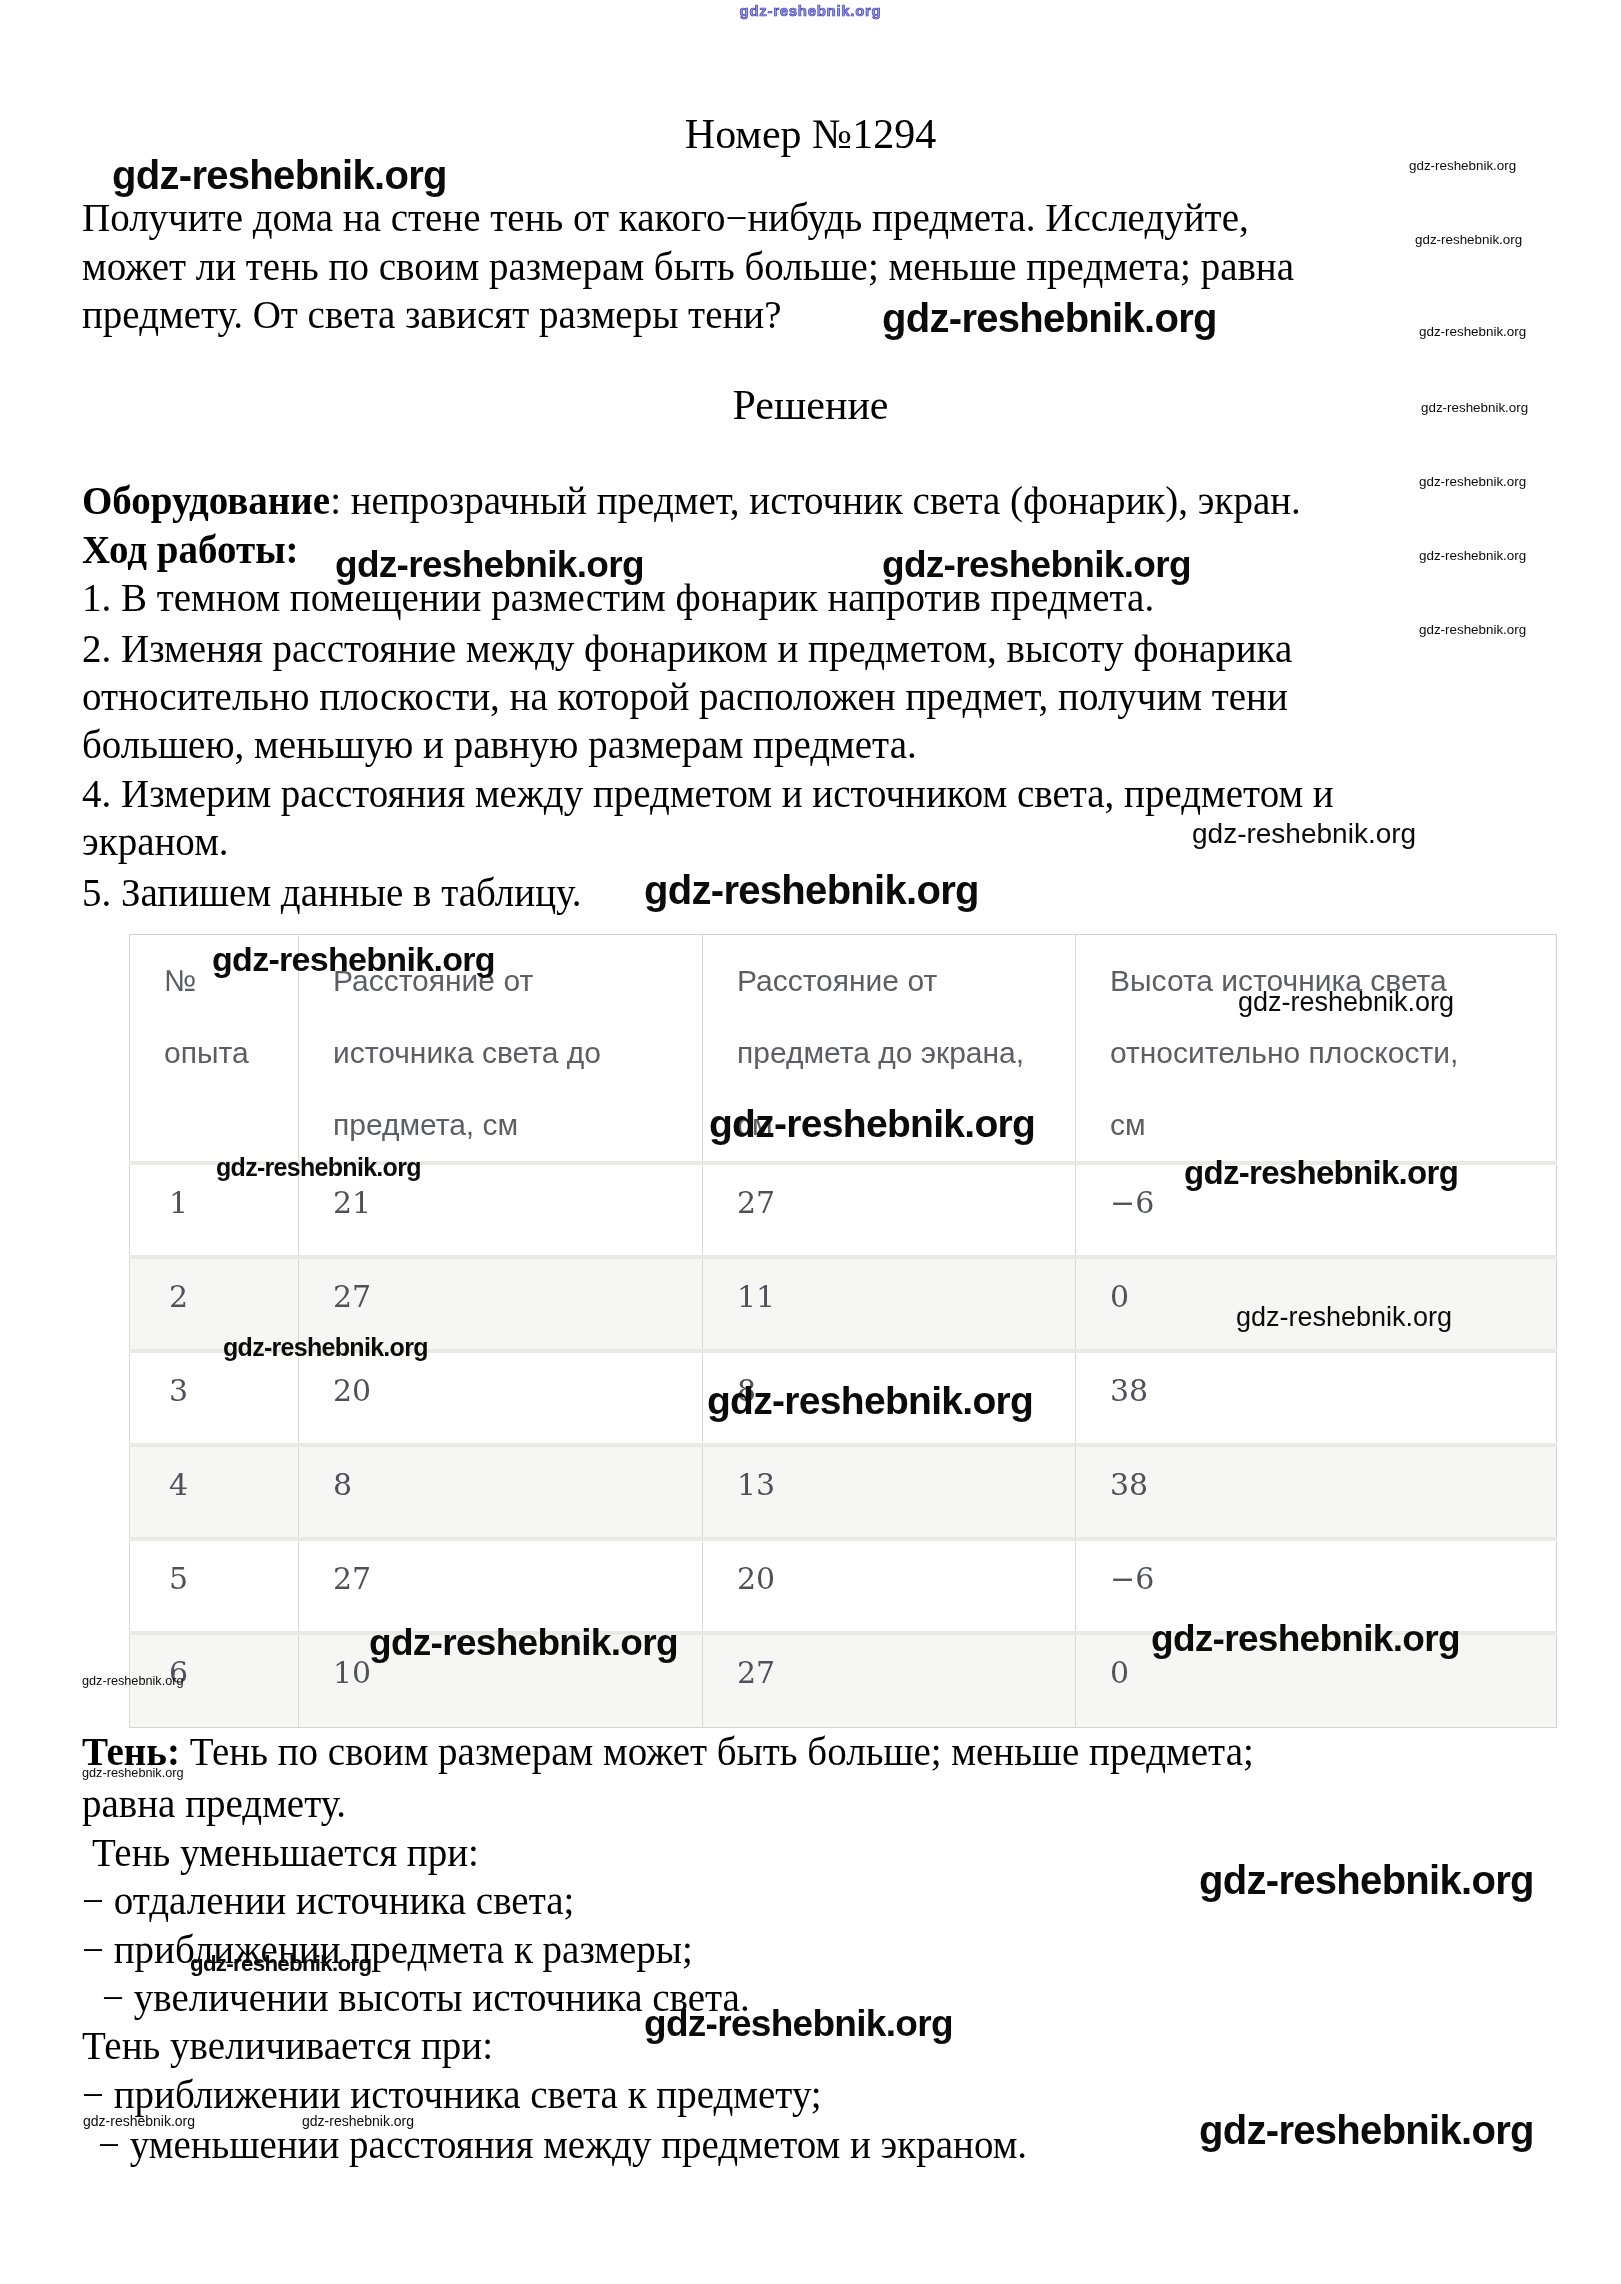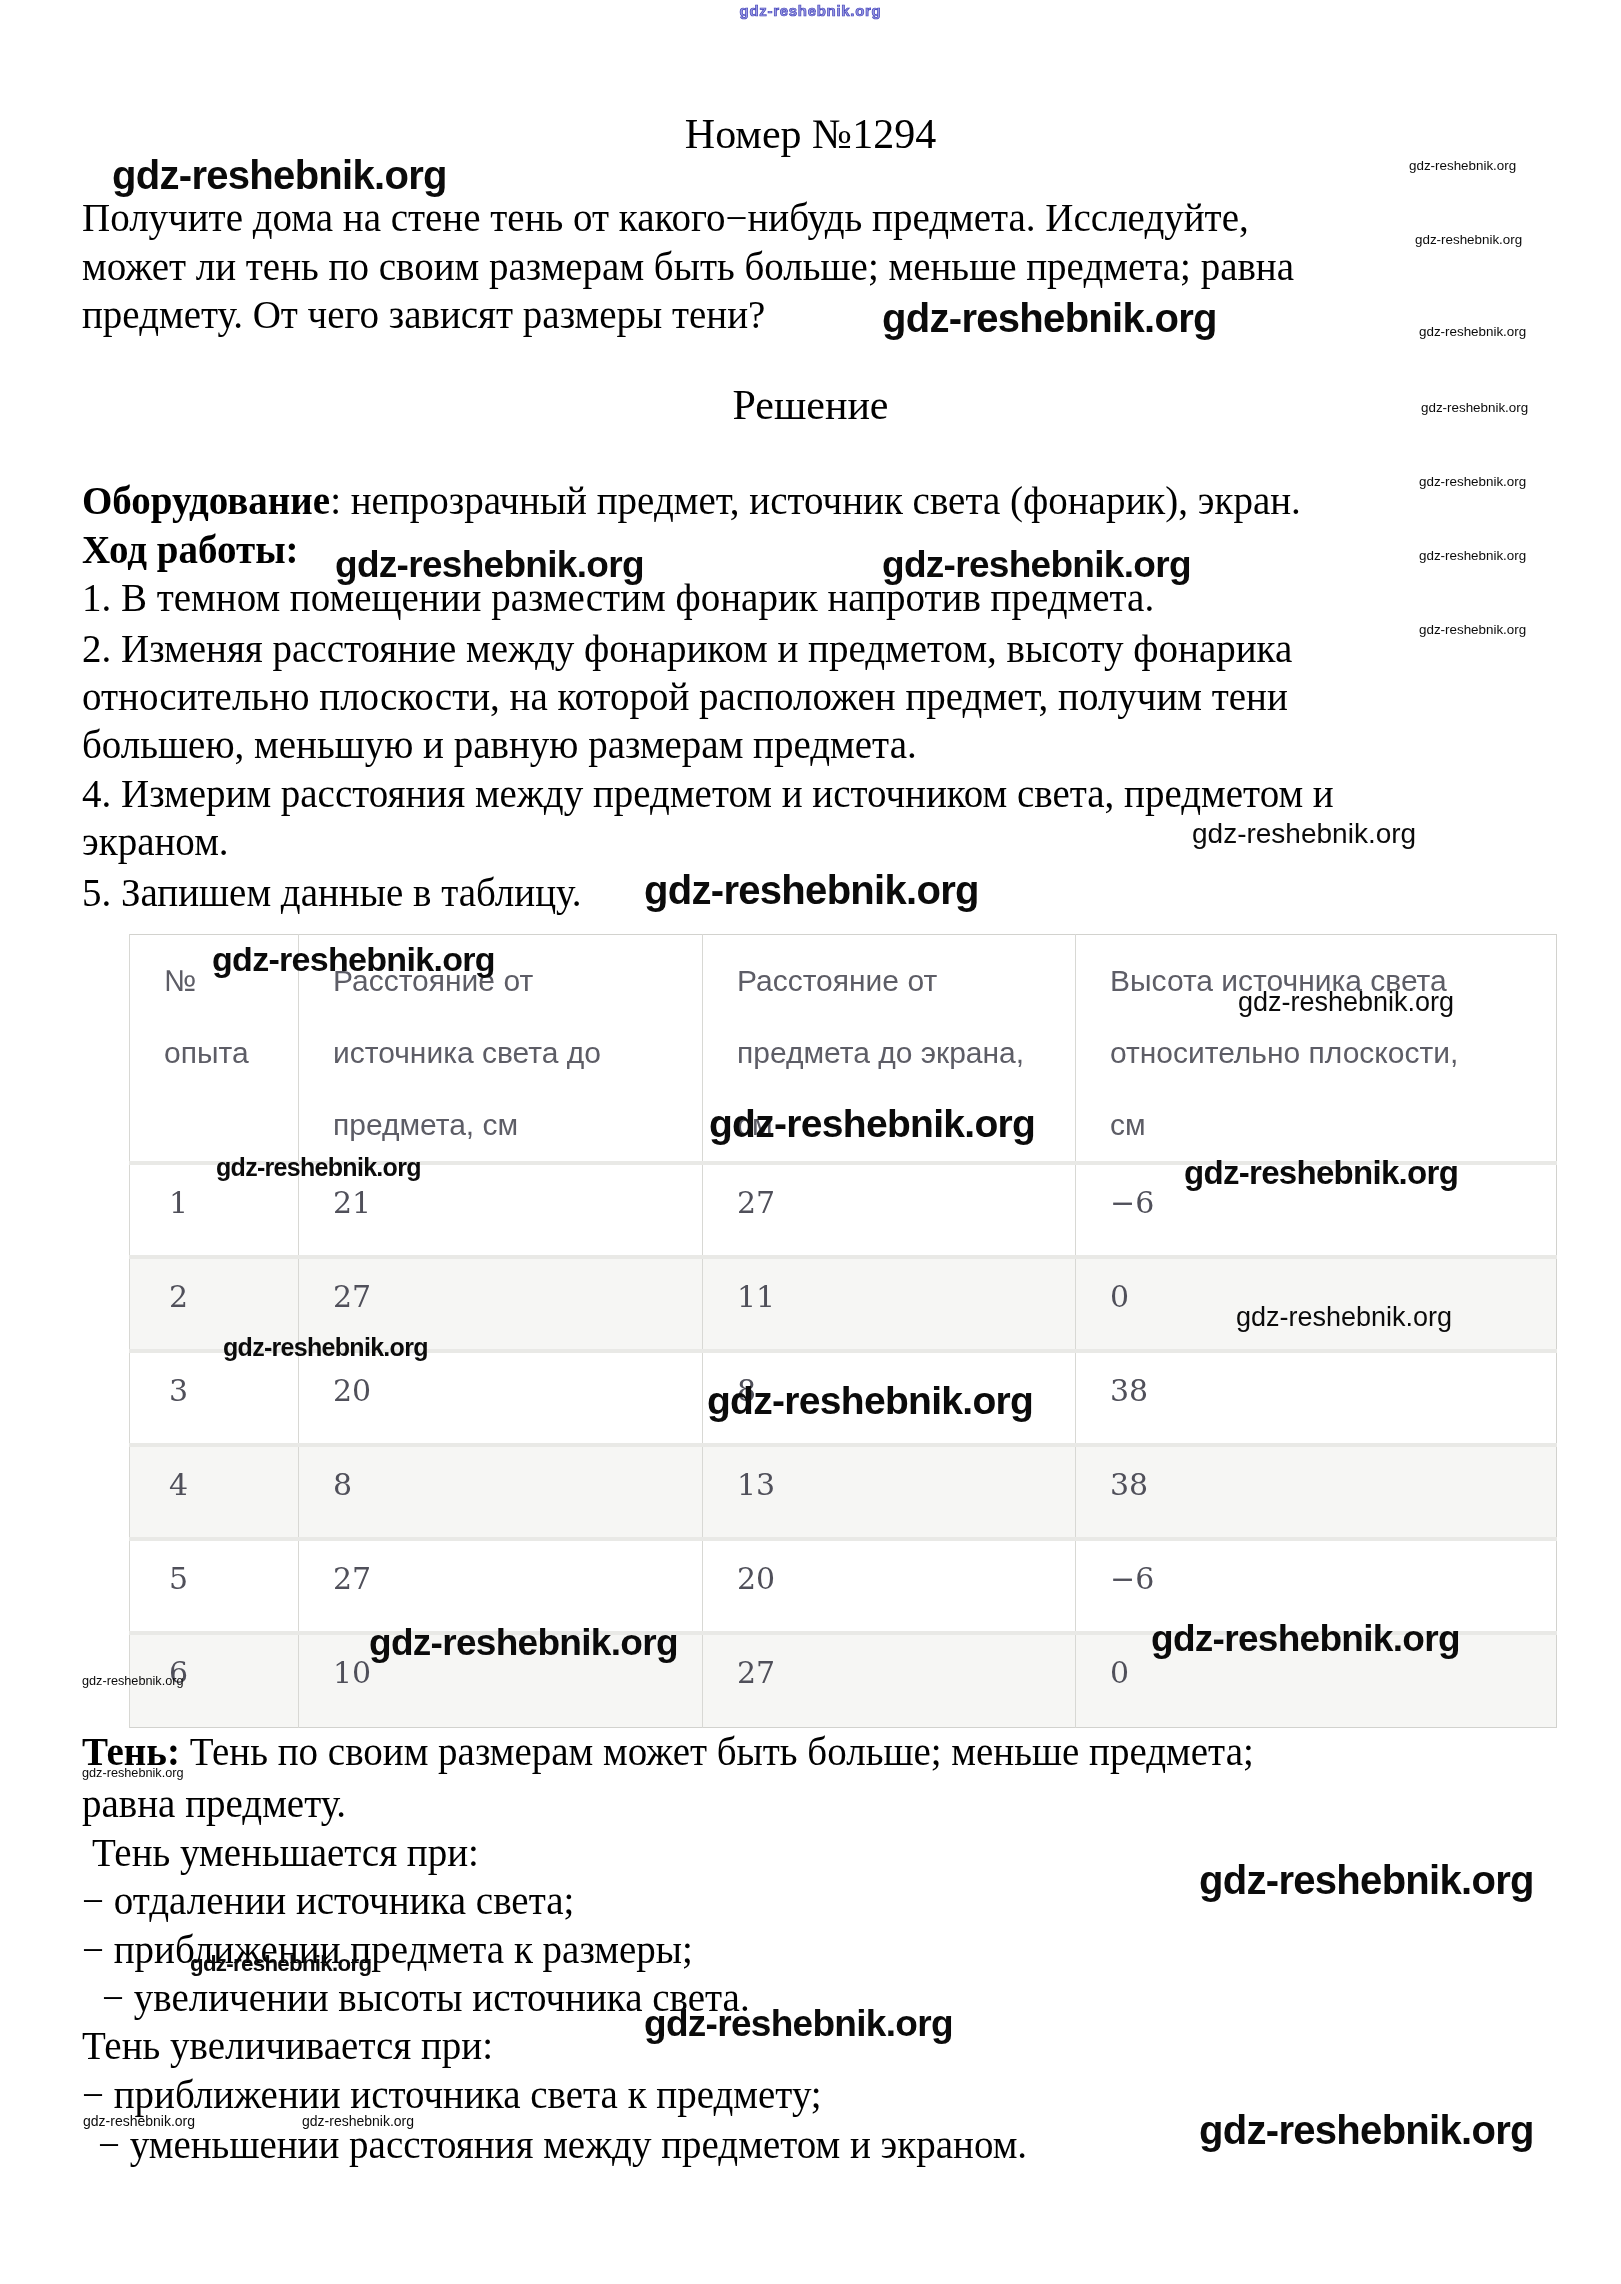--- a/index.html
+++ b/index.html
@@ -50,21 +50,21 @@
 <body>
 
 <div class="wm-blue">gdz-reshebnik.org</div>
 
 <div class="abs center line title" style="top:110px;">Номер №1294</div>
 
 <div class="wm" style="left:112px; top:153px; font-size:40px;">gdz-reshebnik.org</div>
 
 <div class="abs line" style="left:82px; top:195px;">Получите дома на стене тень от какого−нибудь предмета. Исследуйте,</div>
 <div class="abs line" style="left:82px; top:244px;">может ли тень по своим размерам быть больше; меньше предмета; равна</div>
-<div class="abs line" style="left:82px; top:292px;">предмету. От чего зависят размеры тени?</div>
+<div class="abs line" style="left:82px; top:292px;">предмету. От света зависят размеры тени?</div>
 <div class="wm" style="left:882px; top:296px; font-size:40px;">gdz-reshebnik.org</div>
 
 <div class="wm rg" style="left:1409px; top:158px; font-size:13.4px;">gdz-reshebnik.org</div>
 <div class="wm rg" style="left:1415px; top:232px; font-size:13.4px;">gdz-reshebnik.org</div>
 <div class="wm rg" style="left:1419px; top:324px; font-size:13.4px;">gdz-reshebnik.org</div>
 <div class="wm rg" style="left:1421px; top:400px; font-size:13.4px;">gdz-reshebnik.org</div>
 <div class="wm rg" style="left:1419px; top:474px; font-size:13.4px;">gdz-reshebnik.org</div>
 <div class="wm rg" style="left:1419px; top:548px; font-size:13.4px;">gdz-reshebnik.org</div>
 <div class="wm rg" style="left:1419px; top:622px; font-size:13.4px;">gdz-reshebnik.org</div>
 

